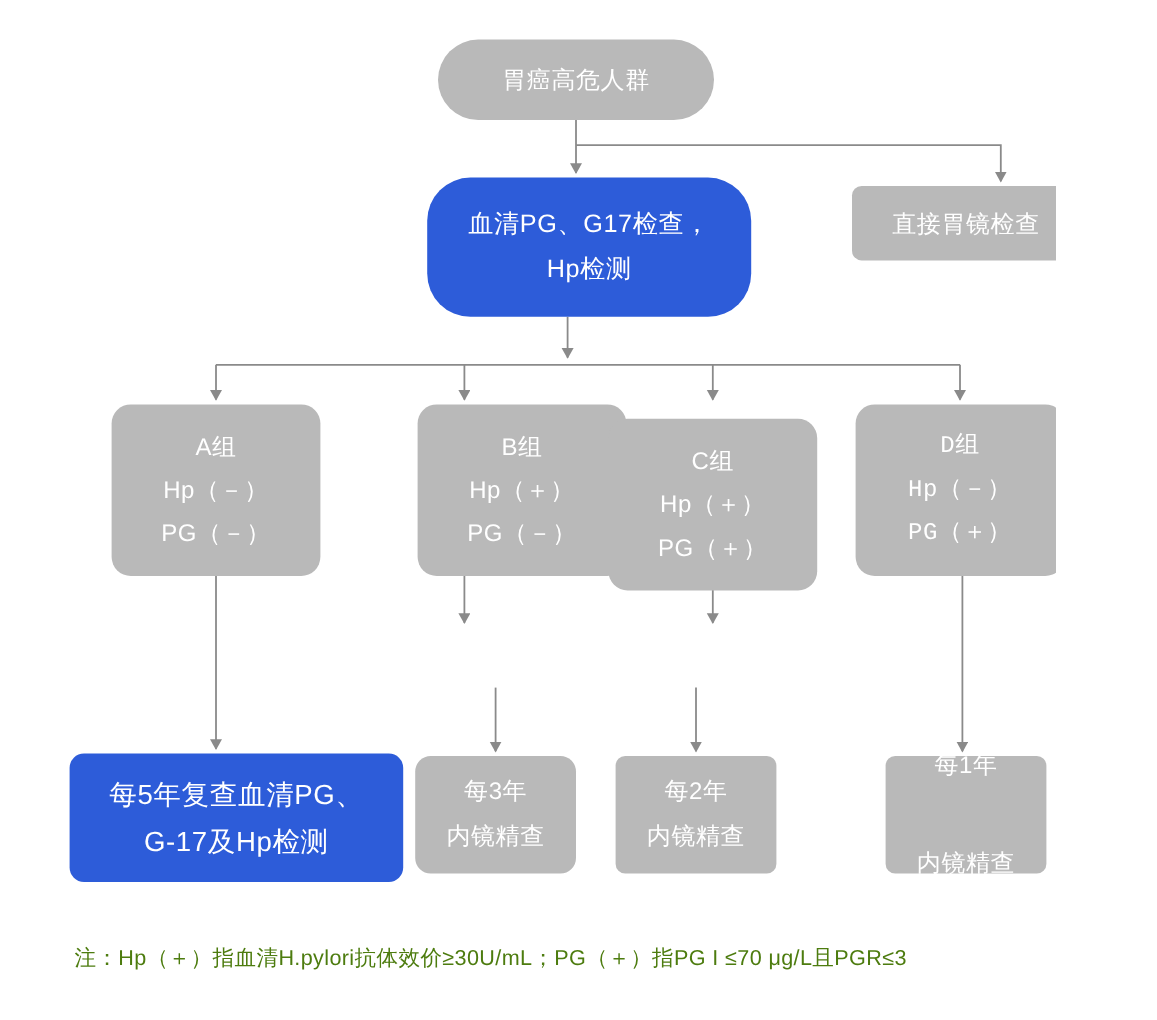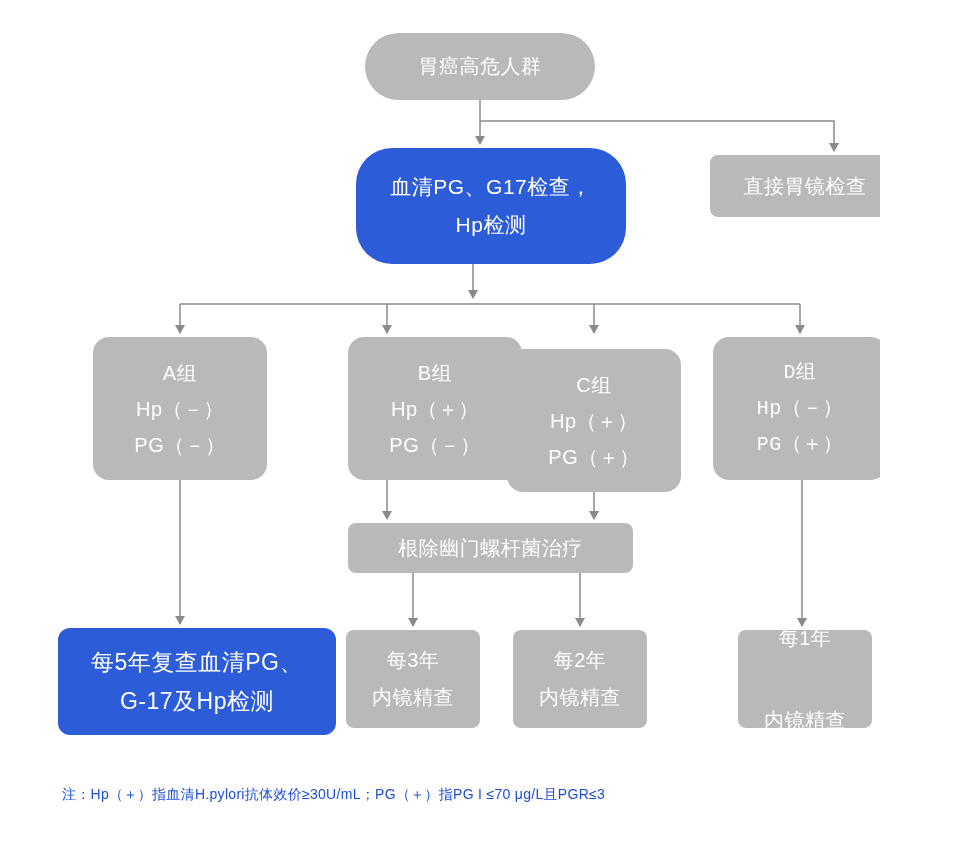--- a/index.html
+++ b/index.html
@@ -67,30 +67,30 @@
   #node-review5 {
     left: 40px; top: 628px; width: 278px; height: 107px;
     border-radius: 12px;
     font-size: 23px; line-height: 39px;
   }
   .endo {
     top: 630px; width: 134px; height: 98px;
     border-radius: 8px;
     line-height: 37px;
   }
-  #endo-3 { left: 346px; }
+  #endo-3 { left: 346px; border-radius: 13px; }
   #endo-2 { left: 513px; }
   #endo-1 { left: 738px; gap: 45px; }
 
   #footnote {
     position: absolute;
     left: 62px;
     top: 786px;
-    font-size: 14px;
-    color: #1d4ed8;
+    font-size: 18px;
+    color: #4d7c0f;
     letter-spacing: 0.3px;
   }
 </style>
 </head>
 <body>
 
 <div id="canvas">
 
   <svg id="connectors" viewBox="0 0 964 850" xmlns="http://www.w3.org/2000/svg">
     <defs>
@@ -146,23 +146,20 @@
     <span>Hp（＋）</span>
     <span>PG（＋）</span>
   </div>
 
   <div id="group-d" class="node gray group">
     <span>D组</span>
     <span>Hp（－）</span>
     <span>PG（＋）</span>
   </div>
 
-  <div id="node-eradication" class="node gray">
-    <span>根除幽门螺杆菌治疗</span>
-  </div>
 
   <div id="node-review5" class="node blue">
     <span>每5年复查血清PG、</span>
     <span>G-17及Hp检测</span>
   </div>
 
   <div id="endo-3" class="node gray endo">
     <span>每3年</span>
     <span>内镜精查</span>
   </div>

